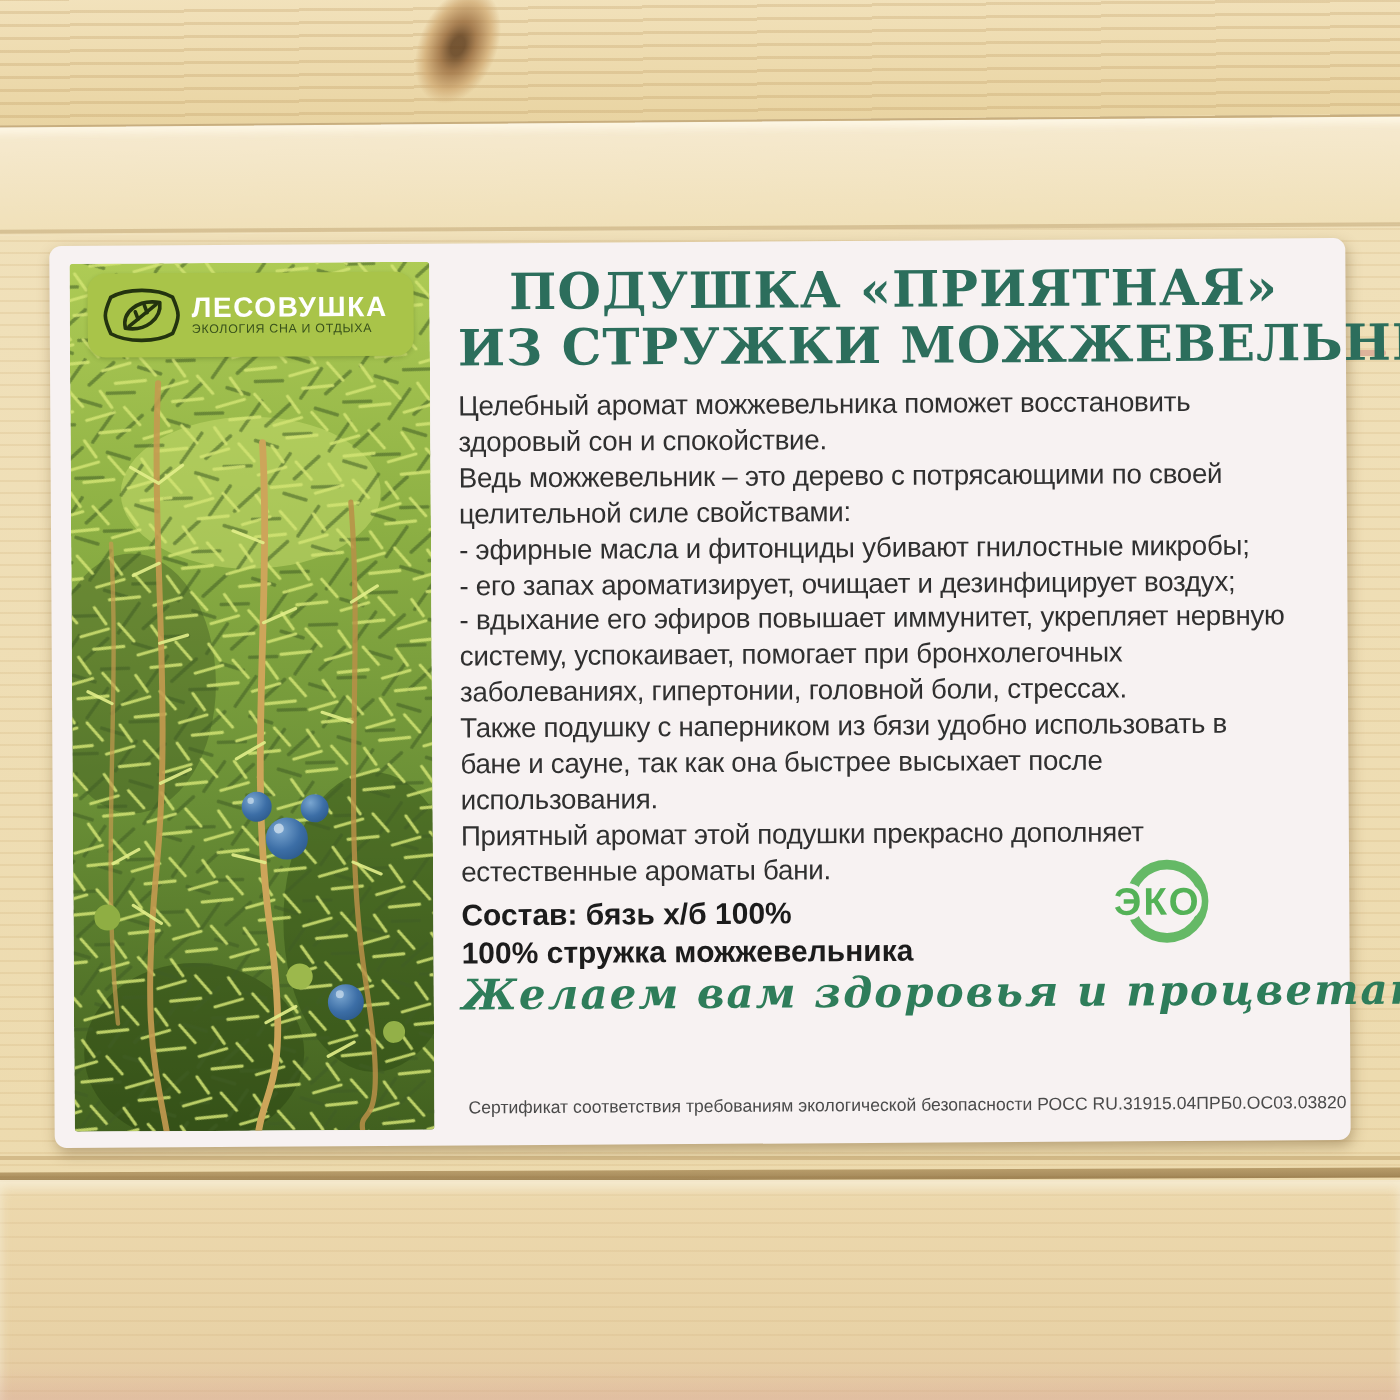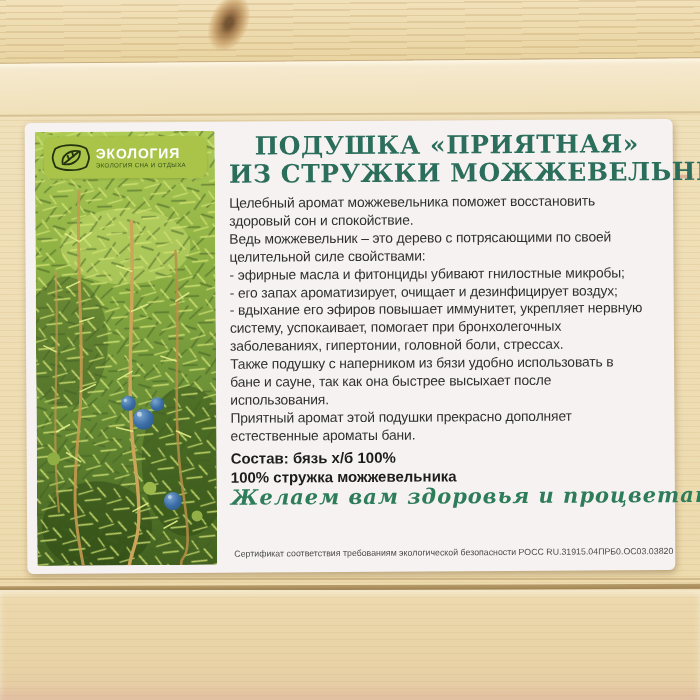--- a/index.html
+++ b/index.html
@@ -163,21 +163,21 @@
     <div class="logo-band">
       <svg width="40" height="32" viewBox="0 0 44 34">
         <g fill="none" stroke="#23330f" stroke-width="2" stroke-linecap="round" stroke-linejoin="round">
           <path d="M5 7 C 14 2, 30 2, 39 7 C 43 16, 43 18, 39 27 C 30 32, 14 32, 5 27 C 1 18, 1 16, 5 7 Z"></path>
           <path d="M13 24 C 11 15, 20 8, 32 10 C 33 19, 24 26, 13 24 Z"></path>
           <path d="M15 23 L 30 11"></path>
           <path d="M20 19 l-1.5 -4 M25 15.5 l-1.5 -4"></path>
         </g>
       </svg>
       <div class="brand-texts">
-        <div class="brand-name">ЭКОЛОГИЯ</div>
+        <div class="brand-name">ЛЕСОВУШКА</div>
         <div class="brand-tagline">ЭКОЛОГИЯ СНА И ОТДЫХА</div>
       </div>
     </div>
   </div>
 
   <div class="text-col">
     <div class="title">
       <div>ПОДУШКА «ПРИЯТНАЯ»</div>
       <div>ИЗ СТРУЖКИ МОЖЖЕВЕЛЬНИКА</div>
     </div>
@@ -197,18 +197,24 @@
         <div>использования.</div>
         <div>Приятный аромат этой подушки прекрасно дополняет</div>
         <div>естественные ароматы бани.</div>
       </div>
 
     <div class="composition">
       <div>Состав: бязь х/б 100%</div>
       <div>100% стружка можжевельника</div>
     </div>
 
+    <div class="eco-stamp">
+      <svg width="62" height="52" viewBox="0 0 64 54">
+        <circle cx="36" cy="26" r="19" fill="none" stroke="#54b257" stroke-width="5" opacity="0.9"></circle>
+        <text x="31" y="33" text-anchor="middle" font-size="20" font-weight="bold" fill="#54b257" stroke="#f7f2f2" stroke-width="5" paint-order="stroke" font-family="Liberation Sans, sans-serif" letter-spacing="1">ЭКО</text>
+      </svg>
+    </div>
 
     <div class="wish">Желаем вам здоровья и процветания!</div>
 
     <div class="certificate">Сертификат соответствия требованиям экологической безопасности РОСС RU.31915.04ПРБ0.ОС03.03820</div>
   </div>
 </div>
 
 </body></html>

